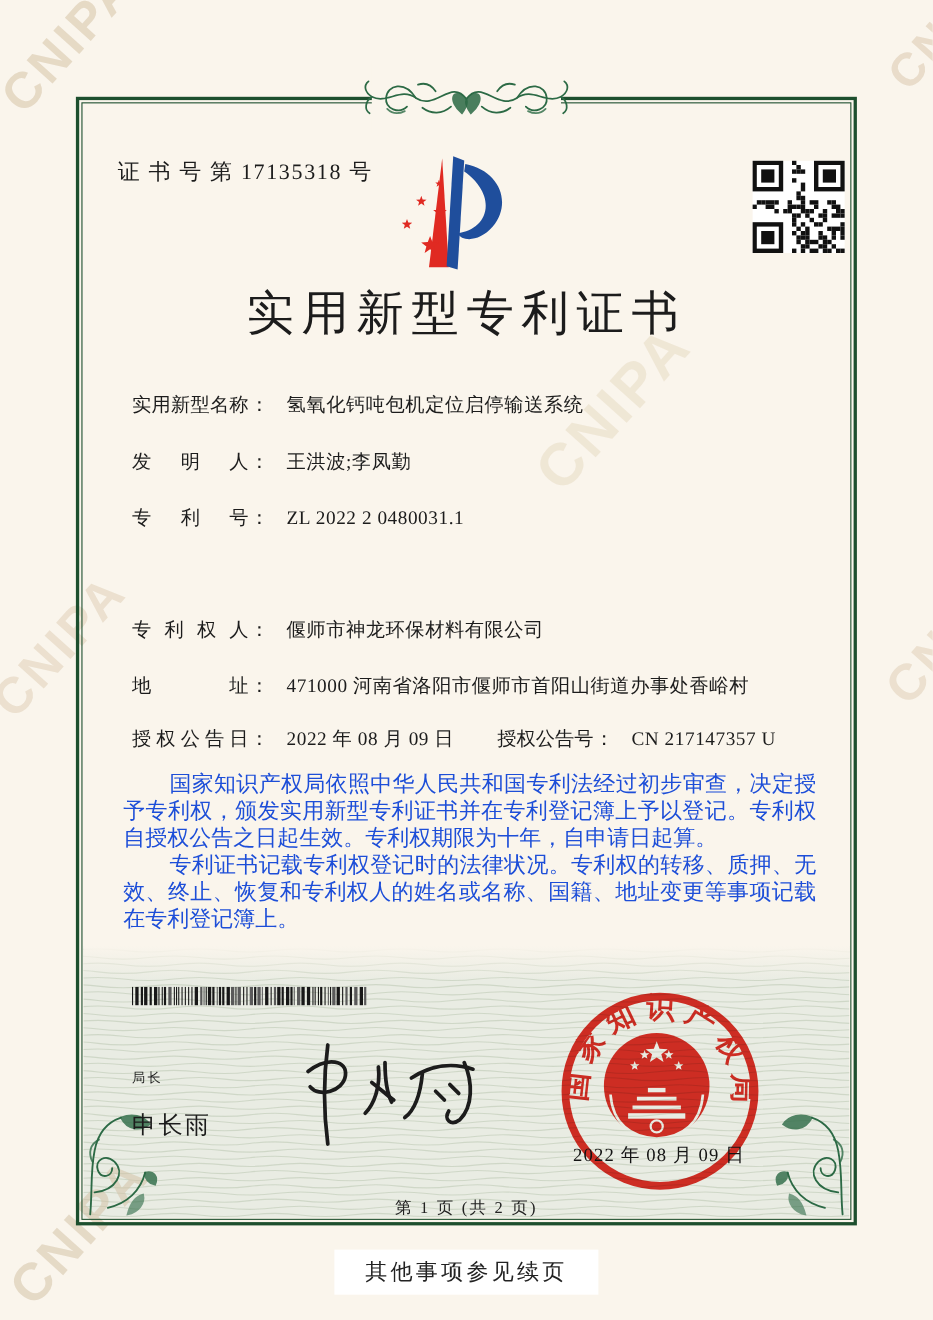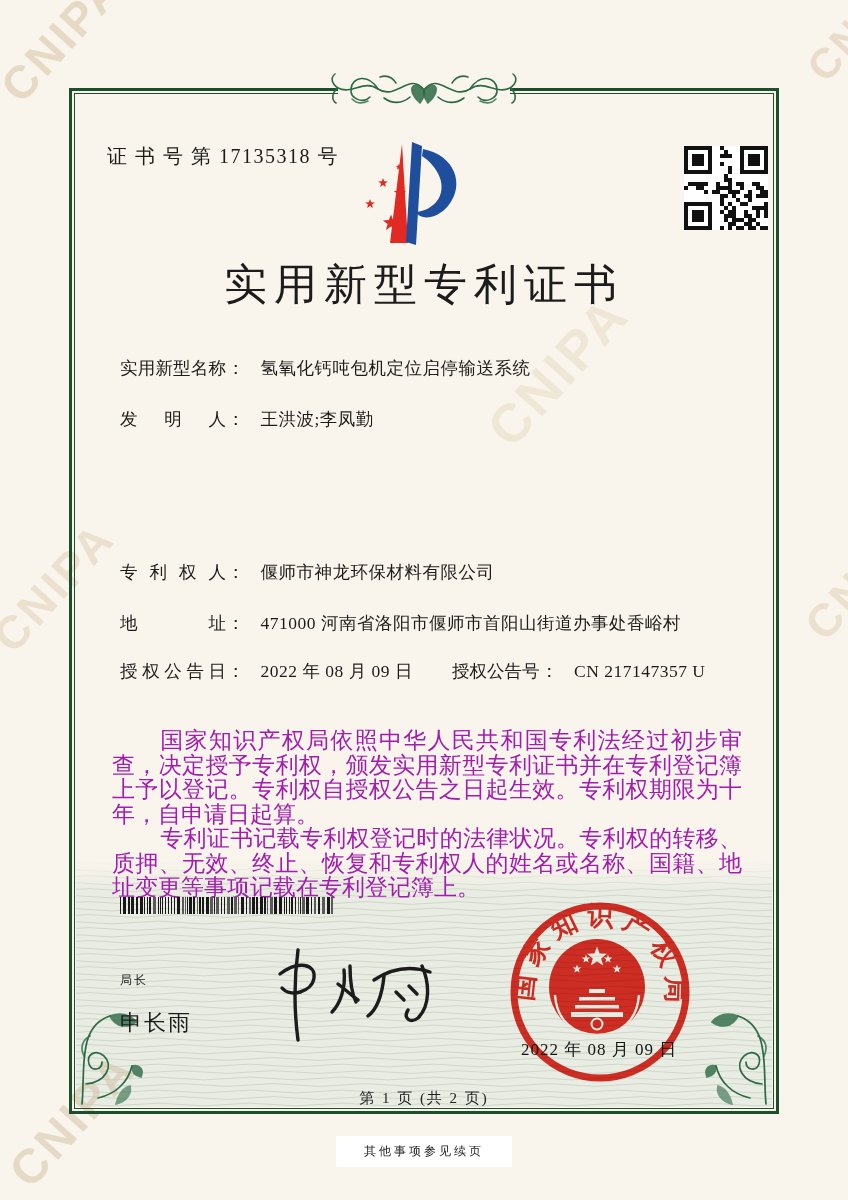--- a/index.html
+++ b/index.html
@@ -34,34 +34,34 @@
          letter-spacing:7px;z-index:10;}
 
   
   .frow{position:absolute;left:120px;width:620px;font-size:17.5px;line-height:24px;z-index:10;white-space:nowrap;}
   .flabel{display:inline-block;width:106px;text-align:justify;text-align-last:justify;vertical-align:top;}
   .fcolon{margin-left:1px;}
   .fvalue{margin-left:16px;letter-spacing:.5px;}
   .grant-group{position:absolute;left:332px;top:0;white-space:nowrap;}
 
   
-  .paras{position:absolute;left:112px;top:729px;width:630px;font-size:23px;line-height:24.5px;
-         text-align:justify;z-index:10;color:#a21caf;}
+  .paras{position:absolute;left:112px;top:701px;width:630px;font-size:20px;line-height:24.5px;
+         text-align:justify;z-index:10;color:#1d4ed8;}
   .paras p{margin:0;text-indent:2.1em;}
 
   
   .barcode{position:absolute;left:120px;top:897px;z-index:10;}
   .director-title{position:absolute;left:120px;top:972px;font-size:12px;letter-spacing:2px;z-index:10;}
   .director-name{position:absolute;left:120px;top:1008px;font-size:22px;letter-spacing:2px;z-index:10;}
   .signature{position:absolute;left:246px;top:944px;z-index:12;}
   .seal{position:absolute;left:505px;top:897px;z-index:11;mix-blend-mode:multiply;opacity:.95;}
   .seal-date{position:absolute;left:521px;top:1038px;font-size:17px;letter-spacing:1px;color:#141414;z-index:12;white-space:nowrap;}
   .page-num{position:absolute;left:0;right:0;top:1089px;text-align:center;font-size:15px;letter-spacing:2px;z-index:10;color:#222;}
   .cont-note{position:absolute;left:50%;top:1136px;transform:translateX(-50%);background:#ffffff;
-             padding:7px 28px;font-size:12px;letter-spacing:3px;z-index:10;color:#222;}
+             padding:7px 28px;font-size:20px;letter-spacing:3px;z-index:10;color:#222;}
 
   
   .ornament-top{position:absolute;left:304px;top:57px;z-index:6;}
   .corner-l{position:absolute;left:76px;top:986px;z-index:6;}
   .corner-r{position:absolute;left:677px;top:986px;z-index:6;transform:scaleX(-1);}
 </style>
 </head>
 <body>
 
 <div id="page">
@@ -278,20 +278,23 @@
   </svg>
 
   <div class="title">实用新型专利证书</div>
 
   <div class="frow" style="top:356px">
     <span class="flabel">实用新型名称</span><span class="fcolon">：</span><span class="fvalue">氢氧化钙吨包机定位启停输送系统</span>
   </div>
   <div class="frow" style="top:407px">
     <span class="flabel">发明人</span><span class="fcolon">：</span><span class="fvalue">王洪波;李凤勤</span>
   </div>
+  <div class="frow" style="top:458px">
+    <span class="flabel">专利号</span><span class="fcolon">：</span><span class="fvalue">ZL 2022 2 0480031.1</span>
+  </div>
   <div class="frow" style="top:560px">
     <span class="flabel">专利权人</span><span class="fcolon">：</span><span class="fvalue">偃师市神龙环保材料有限公司</span>
   </div>
   <div class="frow" style="top:611px">
     <span class="flabel">地址</span><span class="fcolon">：</span><span class="fvalue">471000 河南省洛阳市偃师市首阳山街道办事处香峪村</span>
   </div>
   <div class="frow" style="top:659px">
     <span class="flabel">授权公告日</span><span class="fcolon">：</span><span class="fvalue">2022 年 08 月 09 日</span>
     <span class="grant-group">
       <span>授权公告号</span><span class="fcolon">：</span><span class="fvalue">CN 217147357 U</span>

